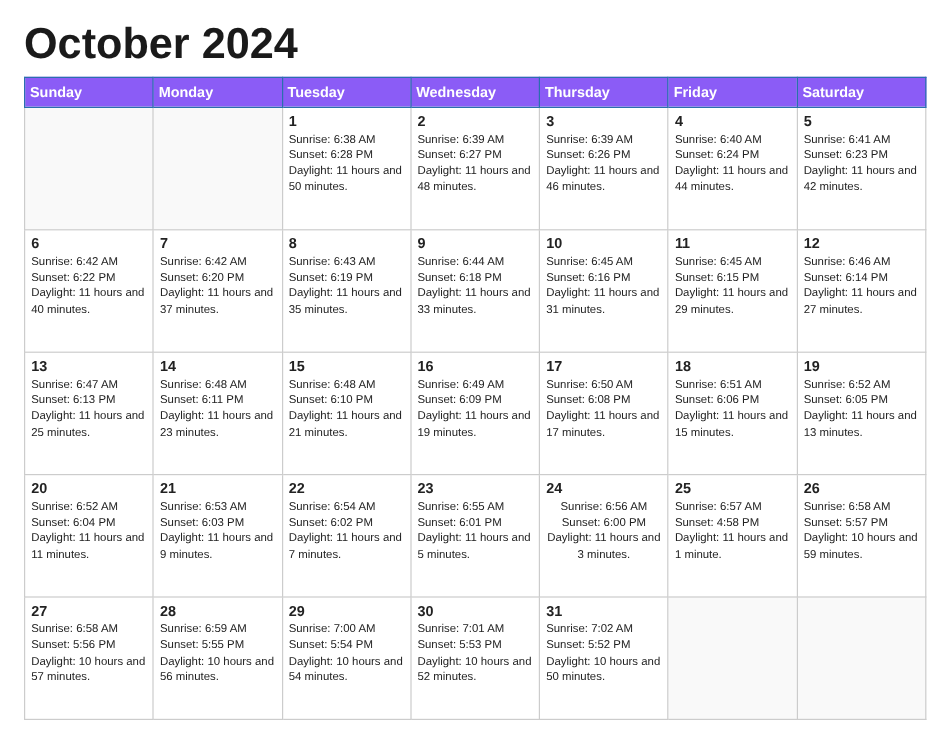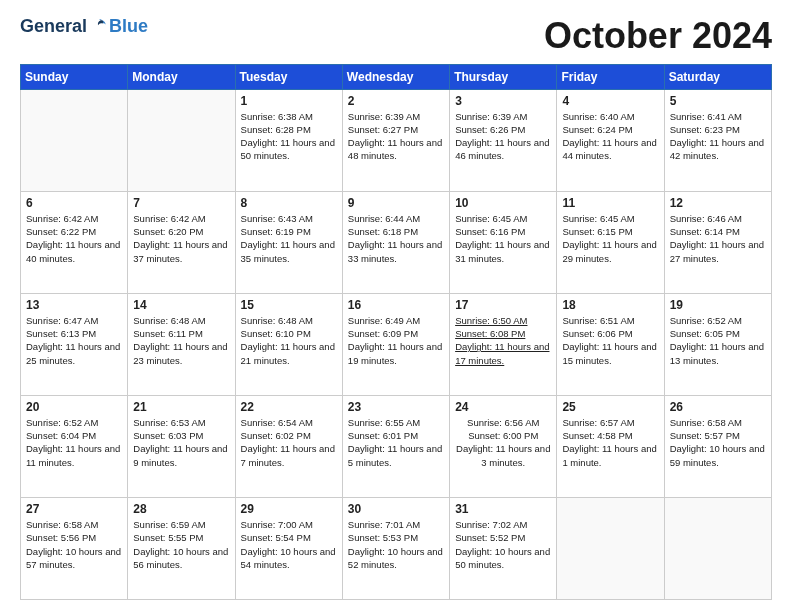--- a/index.html
+++ b/index.html
@@ -62,21 +62,21 @@
       margin-top: 2px;
     }
     .calendar {
       flex: 1;
       border: 1px solid #ccc;
       border-collapse: collapse;
       width: 100%;
       table-layout: fixed;
     }
     .calendar th {
-      background: #1d4ed8;
+      background: #8b5cf6;
       color: #fff;
       font-size: 12px;
       font-weight: bold;
       padding: 5px 4px;
       text-align: left;
       border: 1px solid #2a6fae;
     }
     .calendar td {
       border: 1px solid #ccc;
       vertical-align: top;
@@ -99,30 +99,20 @@
       font-size: 9.5px;
       line-height: 1.4;
       color: #222;
     }
   </style>
 </head>
 <body>
 
 <div class="page">
   <div class="header">
-    <div class="logo">
-      <div class="logo-text">
-        <span class="logo-general">General</span>
-        <svg class="logo-icon" viewBox="0 0 24 24">
-          <path d="M12 4 C16 4 20 7 20 11 C20 9 18 8 16 9 C18 7 17 5 14 5 Z" fill="#2e7bc4"></path>
-          <path d="M14 5 C17 5 18 7 16 9 C14 8 12 9 11 11 C10 9 11 6 14 5 Z" fill="#1a3a5c"></path>
-        </svg>
-        <span class="logo-blue">Blue</span>
-      </div>
-    </div>
     <div class="title-block">
       <div class="month-title">October 2024</div>
     </div>
   </div>
 
   <table class="calendar">
     <thead>
       <tr>
 
       <th>Sunday</th>
@@ -234,21 +224,21 @@
 Daylight: 11 hours and 21 minutes.</div>
           </td>
           <td>
             <span class="day-num">16</span>
             <div class="cell-text" style="white-space: pre-line;">Sunrise: 6:49 AM
 Sunset: 6:09 PM
 Daylight: 11 hours and 19 minutes.</div>
           </td>
           <td>
             <span class="day-num">17</span>
-            <div class="cell-text" style="white-space: pre-line; text-decoration: underline;">Sunrise: 6:50 AM
+            <div class="cell-text" style="white-space: pre-line;">Sunrise: 6:50 AM
 Sunset: 6:08 PM
 Daylight: 11 hours and 17 minutes.</div>
           </td>
           <td>
             <span class="day-num">18</span>
             <div class="cell-text" style="white-space: pre-line;">Sunrise: 6:51 AM
 Sunset: 6:06 PM
 Daylight: 11 hours and 15 minutes.</div>
           </td>
           <td>

